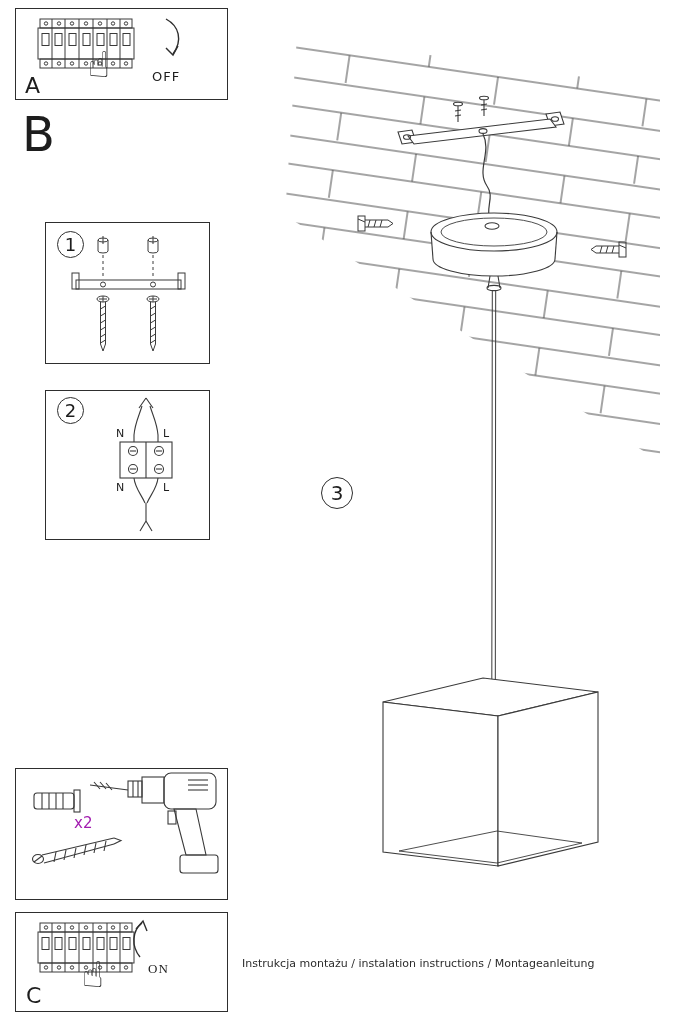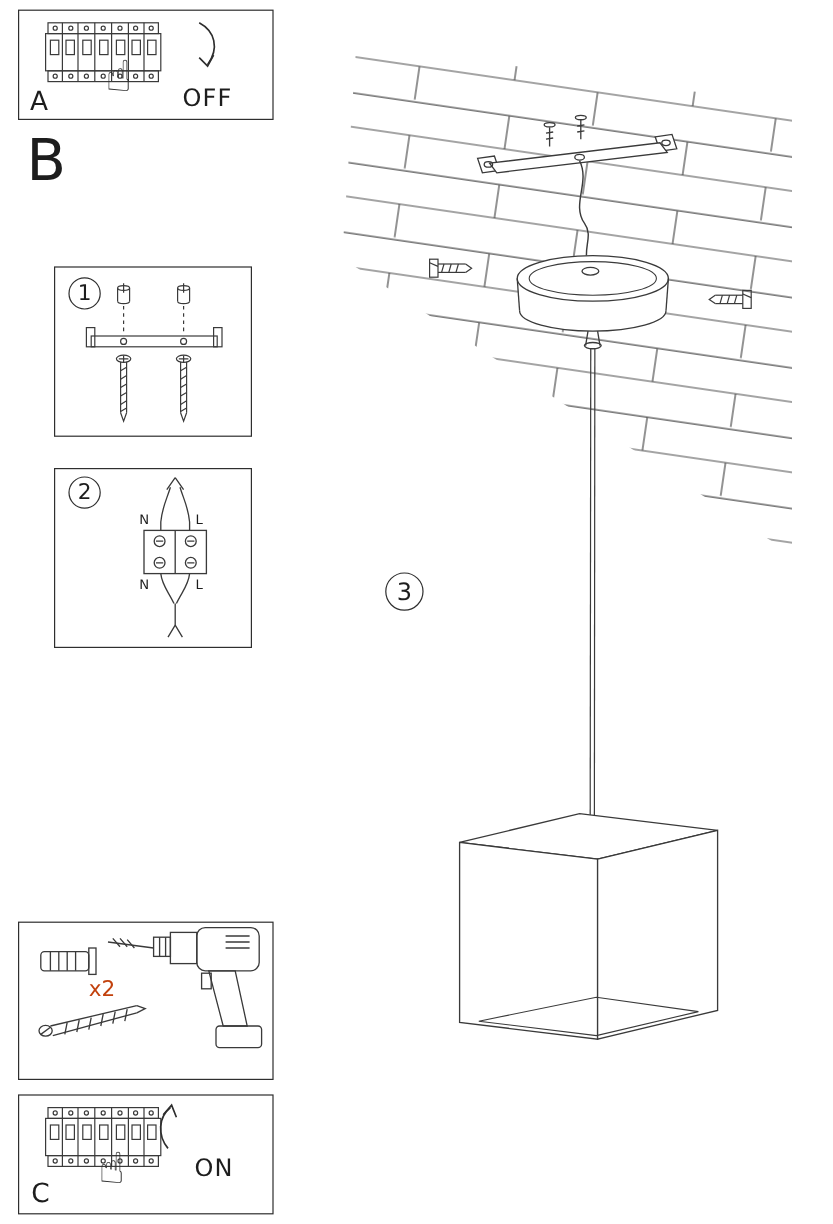--- a/index.html
+++ b/index.html
@@ -19,21 +19,21 @@
     border: 1.5px solid #2e2e2e;
     background: #ffffff;
   }
   .corner-label {
     position: absolute;
     font-size: 22px;
     color: #1d1d1d;
   }
   .state-label {
     position: absolute;
-    font-size: 20px;
+    font-size: 13px;
     letter-spacing: 1px;
     color: #1d1d1d;
   }
   .big-letter {
     position: absolute;
     font-size: 48px;
     color: #1d1d1d;
   }
   .marker-circle {
     position: absolute;
@@ -54,22 +54,22 @@
     line-height: 1;
     color: #2e2e2e;
   }
   .wire-label {
     position: absolute;
     font-size: 11px;
     color: #1d1d1d;
   }
   .count-label {
     position: absolute;
-    font-size: 18px;
-    color: #c2410c;
+    font-size: 15px;
+    color: #a21caf;
   }
   .footer {
     position: absolute;
     left: 242px;
     top: 956px;
     font-size: 11px;
     line-height: 16px;
     color: #2b2b2b;
   }
   svg { display: block; }
@@ -369,20 +369,21 @@
           <rect x="81" y="24.5" width="7" height="12"></rect>
           <rect x="94" y="24.5" width="7" height="12"></rect>
           <rect x="107" y="24.5" width="7" height="12"></rect>
       </g>
       <g stroke="#2e2e2e" fill="none" stroke-width="1.4">
         <path d="M124,44 C115,33 116,18 126,10"></path>
         <path d="M120,16 L127,8 L131,18"></path>
       </g>
     </svg>
     <span class="hand-glyph" style="left:66px; top:44px;">☝</span>
-    <span class="state-label" style="left:146px; top:48px;">ON</span>
+    <span class="state-label" style="left:132px; top:48px;font-family:Liberation Serif, serif;">ON</span>
     <span class="corner-label" style="left:10px; top:70px;">C</span>
   </div>
 
   <div class="footer">
+    <div>Instrukcja montażu / instalation instructions / Montageanleitung</div>
   </div>
 
 </div>
 
 </body></html>

